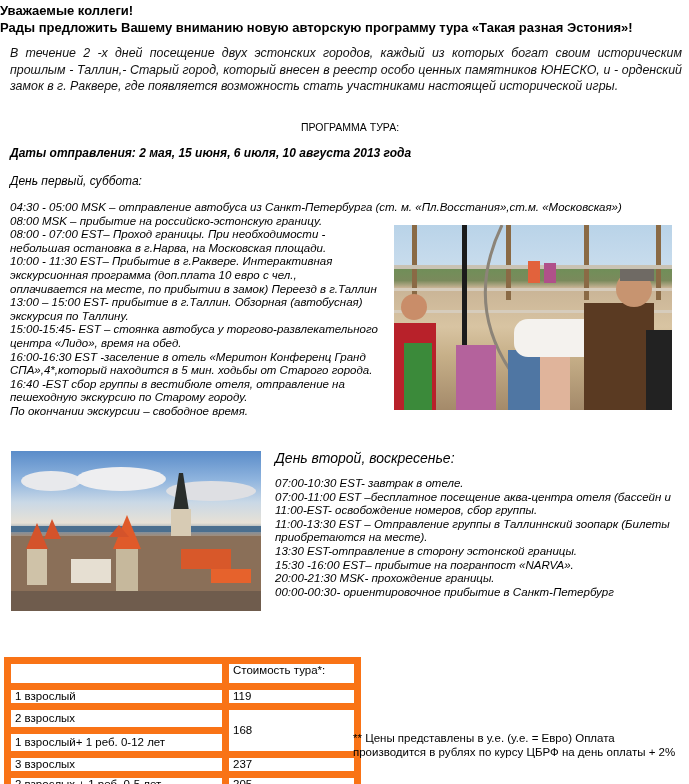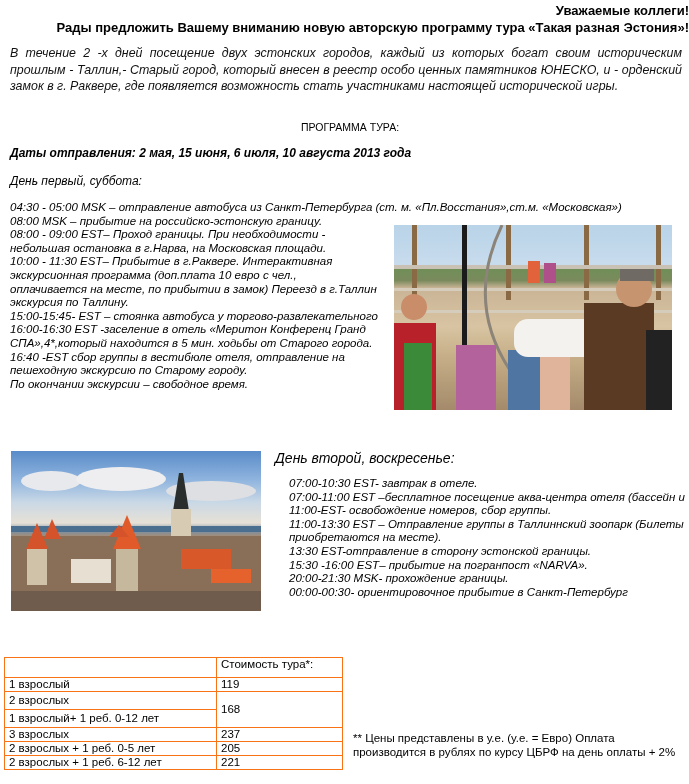--- a/index.html
+++ b/index.html
@@ -3,55 +3,55 @@
 <meta charset="utf-8">
 <style>
   html, body { margin: 0; padding: 0; background: #ffffff; }
   body {
     width: 689px; height: 784px; position: relative; overflow: hidden;
     font-family: "Liberation Sans", "DejaVu Sans", sans-serif;
     color: #000000; font-size: 12px;
   }
   .abs { position: absolute; }
   .heading {
-    left: 0; width: 689px; text-align: right;
+    left: 0; width: 689px; text-align: left;
     font-weight: bold; font-size: 13px; line-height: 16px;
     font-family: "Liberation Sans", sans-serif;
   }
   .intro {
     left: 10px; top: 45px; width: 672px;
     font-style: italic; font-size: 12.4px; line-height: 16.5px;
     text-align: justify; color: #111;
   }
   .prog-title { left: 0; top: 121px; width: 700px; text-align: center; font-size: 10.5px; }
   .dates { left: 10px; top: 146px; font-weight: bold; font-style: italic; font-size: 12px; }
   .day1-title { left: 10px; top: 174px; font-style: italic; font-size: 12px; text-align: right; }
   .sched { font-size: 11.5px; line-height: 13.6px; white-space: nowrap; }
   .sched div { height: 13.6px; font-style: italic; }
   .day1 { left: 10px; top: 201px; }
   .day2-title { left: 275px; top: 450px; font-style: italic; font-size: 14px; }
-  .day2 { left: 289px; top: 477px; }
+  .day2 { left: 275px; top: 477px; }
 
   .photo { overflow: hidden; }
   .photo-archery {
     left: 394px; top: 225px; width: 278px; height: 185px;
     background:
       linear-gradient(180deg, #b9d3e8 0%, #c8dced 22%, #6f8f58 23%, #7a8a5c 30%, #c9b496 34%, #d8c4a2 55%, #c7b089 70%, #a48a6a 100%);
   }
   .photo-tallinn {
     left: 11px; top: 451px; width: 250px; height: 160px;
     background: linear-gradient(180deg, #5a8cc9 0%, #8fb4de 18%, #c9d8e6 32%, #e7e1d6 45%, #7b8fa3 50%, #b88b62 55%, #9d7857 75%, #6e5a49 100%);
   }
 
   table.price {
     position: absolute; left: 4px; top: 657px; border-collapse: collapse;
     font-size: 11.5px;
   }
   table.price td {
-    border: 1px solid #f97316; padding: 0 0 0 4px; height: 13px; line-height: 13px;
+    border: 7px solid #f97316; padding: 0 0 0 4px; height: 13px; line-height: 13px;
     vertical-align: middle;
   }
   table.price td.c1 { width: 207px; }
   table.price td.c2 { width: 121px; }
   table.price tr.hdr td { height: 19px; vertical-align: top; }
   table.price tr.tall td { height: 16px; }
   .note { left: 353px; top: 731px; width: 330px; font-size: 11.5px; line-height: 14px; }
 </style>
 </head>
 <body>
@@ -61,27 +61,29 @@
 
 <div class="abs intro">В течение 2 -х дней посещение  двух эстонских городов, каждый из которых богат своим историческим прошлым - Таллин,- Старый город, который внесен в реестр особо ценных памятников ЮНЕСКО, и - орденский замок в г. Раквере, где появляется возможность стать  участниками настоящей исторической игры.</div>
 
 <div class="abs prog-title">ПРОГРАММА ТУРА:</div>
 <div class="abs dates">Даты отправления: 2 мая, 15 июня, 6 июля, 10 августа 2013 года</div>
 
 <div class="abs day1-title">День первый, суббота:</div>
 <div class="abs sched day1">
   <div>04:30 - 05:00 MSK – отправление автобуса из Санкт-Петербурга  (ст. м. «Пл.Восстания»,ст.м.  «Московская»)</div>
   <div>08:00 MSK – прибытие на российско-эстонскую границу.</div>
-  <div>08:00 - 09:00 EST– Проход границы. При необходимости -</div>
+  <div>08:00 - 07:00 EST– Проход границы. При необходимости -</div>
   <div>небольшая остановка в г.Нарва, на Московская площади.</div>
   <div>10:00 - 11:30 EST– Прибытие в г.Раквере. Интерактивная</div>
   <div>экскурсионная программа (доп.плата 10 евро с чел.,</div>
   <div>оплачивается на месте, по прибытии в замок) Переезд в г.Таллин</div>
+  <div>13:00 – 15:00 EST- прибытие в г.Таллин. Обзорная (автобусная)</div>
   <div>экскурсия по Таллину.</div>
   <div>15:00-15:45- EST – стоянка автобуса у торгово-развлекательного</div>
+  <div>центра «Лидо», время на обед.</div>
   <div>16:00-16:30 EST -заселение в отель «Меритон Конференц Гранд</div>
   <div>СПА»,4*,который находится в 5 мин. ходьбы от Старого города.</div>
   <div>16:40 -EST сбор группы в вестибюле отеля, отправление на</div>
   <div>пешеходную экскурсию по Старому городу.</div>
   <div>По окончании экскурсии – свободное время.</div>
 </div>
 
 <div class="abs photo photo-archery">
   <svg width="278" height="185" viewBox="0 0 278 185">
     <rect x="18" y="0" width="5" height="75" fill="#8a6a45"></rect>

